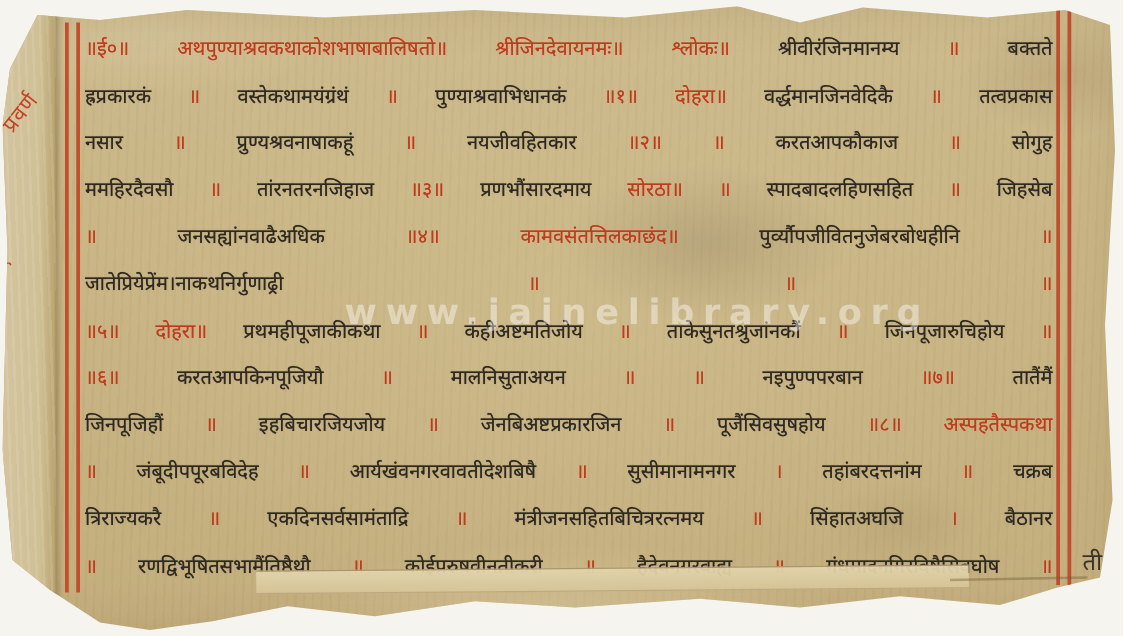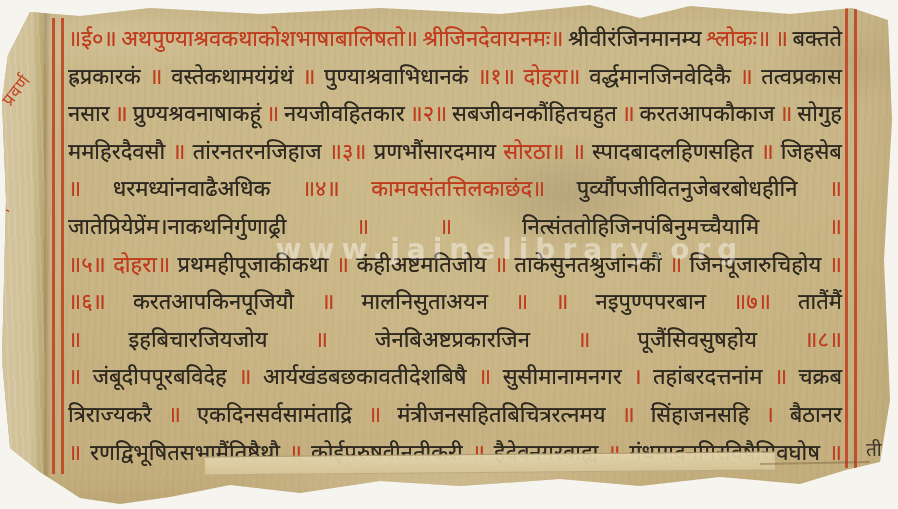--- a/index.html
+++ b/index.html
@@ -50,21 +50,21 @@
   .rule{position:absolute;width:2.5px;background:#c04526;opacity:.9;}
   #rule-l1{left:52px;top:18px;height:456px;}
   #rule-l2{left:61px;top:18px;height:456px;}
   #rule-r1{left:845px;top:6px;height:462px;}
   #rule-r2{left:854px;top:6px;height:462px;}
 
   
   #text-block{position:absolute;left:68px;top:21px;width:774px;}
   .mline{
     display:flex;justify-content:space-between;align-items:baseline;
-    height:37.6px;line-height:36px;font-size:22px;white-space:nowrap;
+    height:37.6px;line-height:36px;font-size:16px;white-space:nowrap;
     font-family:"DejaVu Sans",sans-serif;
   }
   .seg{flex:0 0 auto;}
   .k{color:#2e2920;text-shadow:0 0 .6px rgba(46,41,32,.7);}
   .r{color:#c03a1c;text-shadow:0 0 .5px rgba(192,58,28,.6);}
 
   
   #watermark{
     position:absolute;left:225px;top:233px;width:570px;
     font-size:28px;font-weight:bold;letter-spacing:7px;
@@ -95,22 +95,22 @@
     <div id="rule-l1" class="rule"></div>
     <div id="rule-l2" class="rule"></div>
     <div id="rule-r1" class="rule"></div>
     <div id="rule-r2" class="rule"></div>
 
     <div id="text-block">
         <div class="mline">
           <span class="seg r">॥ई०॥</span>
           <span class="seg r">अथपुण्याश्रवकथाकोशभाषाबालिषतो॥</span>
           <span class="seg r">श्रीजिनदेवायनमः॥</span>
+          <span class="seg r">श्लोकः॥</span>
           <span class="seg k">श्रीवीरंजिनमानम्य</span>
-          <span class="seg r">श्लोकः॥</span>
           <span class="seg r">॥</span>
           <span class="seg k">बक्तते</span>
         </div>
         <div class="mline">
           <span class="seg k">ह्रप्रकारकं</span>
           <span class="seg r">॥</span>
           <span class="seg k">वस्तेकथामयंग्रंथं</span>
           <span class="seg r">॥</span>
           <span class="seg k">पुण्याश्रवाभिधानकं</span>
           <span class="seg r">॥१॥</span>
@@ -119,51 +119,49 @@
           <span class="seg r">॥</span>
           <span class="seg k">तत्वप्रकास</span>
         </div>
         <div class="mline">
           <span class="seg k">नसार</span>
           <span class="seg r">॥</span>
           <span class="seg k">प्रुण्यश्रवनाषाकहूं</span>
           <span class="seg r">॥</span>
           <span class="seg k">नयजीवहितकार</span>
           <span class="seg r">॥२॥</span>
-          <span class="seg k">सबजीवनकौंहितचहुत</span>
           <span class="seg r">॥</span>
           <span class="seg k">करतआपकौकाज</span>
           <span class="seg r">॥</span>
           <span class="seg k">सोगुह</span>
         </div>
         <div class="mline">
           <span class="seg k">ममहिरदैवसौ</span>
           <span class="seg r">॥</span>
           <span class="seg k">तांरनतरनजिहाज</span>
           <span class="seg r">॥३॥</span>
           <span class="seg k">प्रणभौंसारदमाय</span>
           <span class="seg r">सोरठा॥</span>
           <span class="seg r">॥</span>
           <span class="seg k">स्पादबादलहिणसहित</span>
           <span class="seg r">॥</span>
           <span class="seg k">जिहसेब</span>
         </div>
         <div class="mline">
           <span class="seg r">॥</span>
-          <span class="seg k">धरमध्यांनवाढैअधिक</span>
+          <span class="seg k">जनसह्यांनवाढैअधिक</span>
           <span class="seg r">॥४॥</span>
           <span class="seg r">कामवसंतत्तिलकाछंद॥</span>
           <span class="seg k">पुर्व्यौपजीवितनुजेबरबोधहीनि</span>
           <span class="seg r">॥</span>
         </div>
         <div class="mline">
           <span class="seg k">जातेप्रियेप्रेंम।नाकथनिर्गुणाढ्री</span>
           <span class="seg r">॥</span>
           <span class="seg r">॥</span>
-          <span class="seg k">नित्संततोहिजिनपंबिनुमच्चैयामि</span>
           <span class="seg r">॥</span>
         </div>
         <div class="mline">
           <span class="seg r">॥५॥</span>
           <span class="seg r">दोहरा॥</span>
           <span class="seg k">प्रथमहीपूजाकीकथा</span>
           <span class="seg r">॥</span>
           <span class="seg k">कंहीअष्टमतिजोय</span>
           <span class="seg r">॥</span>
           <span class="seg k">ताकेसुनतश्रुजांनकौं</span>
@@ -176,48 +174,50 @@
           <span class="seg k">करतआपकिनपूजियौ</span>
           <span class="seg r">॥</span>
           <span class="seg k">मालनिसुताअयन</span>
           <span class="seg r">॥</span>
           <span class="seg r">॥</span>
           <span class="seg k">नइपुण्पपरबान</span>
           <span class="seg r">॥७॥</span>
           <span class="seg k">तातैंमैं</span>
         </div>
         <div class="mline">
+          <span class="seg k">जिनपूजिहौं</span>
           <span class="seg r">॥</span>
           <span class="seg k">इहबिचारजियजोय</span>
           <span class="seg r">॥</span>
           <span class="seg k">जेनबिअष्टप्रकारजिन</span>
           <span class="seg r">॥</span>
           <span class="seg k">पूजैंसिवसुषहोय</span>
           <span class="seg r">॥८॥</span>
+          <span class="seg r">अस्पहतैस्पकथा</span>
         </div>
         <div class="mline">
           <span class="seg r">॥</span>
           <span class="seg k">जंबूदीपपूरबविदेह</span>
           <span class="seg r">॥</span>
-          <span class="seg k">आर्यखंडबछकावतीदेशबिषै</span>
+          <span class="seg k">आर्यखंवनगरवावतीदेशबिषै</span>
           <span class="seg r">॥</span>
           <span class="seg k">सुसीमानामनगर</span>
           <span class="seg r">।</span>
           <span class="seg k">तहांबरदत्तनांम</span>
           <span class="seg r">॥</span>
           <span class="seg k">चक्रब</span>
         </div>
         <div class="mline">
           <span class="seg k">त्रिराज्यकरै</span>
           <span class="seg r">॥</span>
           <span class="seg k">एकदिनसर्वसामंताद्रि</span>
           <span class="seg r">॥</span>
           <span class="seg k">मंत्रीजनसहितबिचित्ररत्नमय</span>
           <span class="seg r">॥</span>
-          <span class="seg k">सिंहाजनसहि</span>
+          <span class="seg k">सिंहातअघजि</span>
           <span class="seg r">।</span>
           <span class="seg k">बैठानर</span>
         </div>
         <div class="mline">
           <span class="seg r">॥</span>
           <span class="seg k">रणद्विभूषितसभामैंतिष्ठैथौ</span>
           <span class="seg r">॥</span>
           <span class="seg k">कोईप्ररुषवीनतीकरी</span>
           <span class="seg r">॥</span>
           <span class="seg k">हैदेवनगरवाह्य</span>

